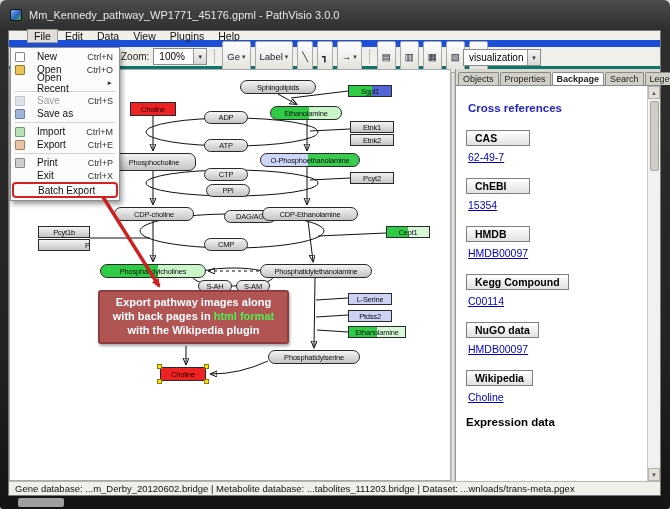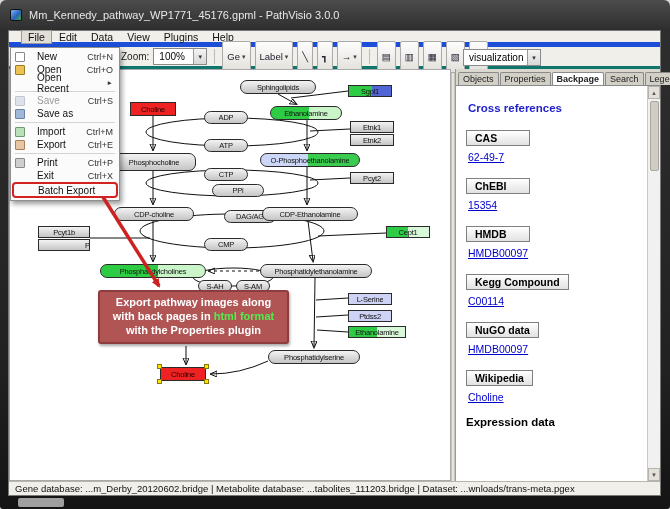--- a/index.html
+++ b/index.html
@@ -7,21 +7,21 @@
   body{width:670px;height:509px;overflow:hidden;font-family:"Liberation Sans",sans-serif;}
 
   .window{position:relative;width:670px;height:509px;background:linear-gradient(180deg,#4c4c4c 0,#2e2e2e 30px,#222 70%,#141414 100%);border-radius:6px 6px 3px 3px;overflow:hidden;}
   .titlebar{position:absolute;left:0;top:0;width:100%;height:30px;display:flex;align-items:center;padding:0 10px;color:#e8e8e8;font-size:11px;}
   .app-icon{width:12px;height:12px;border-radius:2px;background:linear-gradient(135deg,#7db8ff 0%,#2b62b8 55%,#3fae4f 100%);margin-right:7px;border:1px solid #111;}
   .frame-notch{position:absolute;left:18px;bottom:2px;width:46px;height:9px;background:#9f9f9f;border-radius:2px;}
 
   .content{position:absolute;left:8px;top:30px;width:653px;height:466px;background:#f1efe9;border:1px solid #777;display:flex;flex-direction:column;}
 
   
-  .menubar{height:16px;display:flex;align-items:center;padding:0 12px;font-size:10.5px;background:#f1efe9;border-bottom:5px solid #1d4ed8;}
+  .menubar{height:16px;display:flex;align-items:center;padding:0 18px;font-size:10.5px;background:#f1efe9;border-bottom:7px solid #1d4ed8;}
   .mb-item{padding:1px 7px;color:#111;}
   .mb-item.active{background:#e0ded6;border:1px solid #9a9a9a;padding:0 6px;}
 
   
   .toolbar{position:relative;height:22px;display:flex;align-items:center;gap:4px;padding-left:112px;background:#f1efe9;border-bottom:3px solid #0f766e;font-size:10px;}
   .tb-label{color:#222;}
   .combo{height:17px;background:#fff;border:1px solid #8a8a8a;display:flex;align-items:center;font-size:10px;padding-left:5px;}
   .combo .combo-arrow{margin-left:auto;width:13px;height:100%;background:linear-gradient(#f4f4f4,#d8d8d8);border-left:1px solid #9a9a9a;display:flex;align-items:center;justify-content:center;font-size:7px;color:#333;}
   .zoom-combo{width:54px;}
   .viz-combo{position:absolute;left:454px;top:2px;width:78px;}
@@ -236,21 +236,21 @@
             </div>
             <div class="node pill c-blue" style="left: 250px; top: 83px; width: 100px; height: 14px;">
               <span>O-Phosphoethanolamine</span>
             </div>
             <div class="node pill c-gray" style="left: 194px; top: 98px; width: 44px; height: 13px;">
               <span>CTP</span>
             </div>
             <div class="node rect c-gray" style="left: 340px; top: 102px; width: 44px; height: 12px;">
               <span>Pcyt2</span>
             </div>
-            <div class="node pill c-gray" style="left: 202px; top: 114px; width: 52px; height: 13px;">
+            <div class="node pill c-gray" style="left: 196px; top: 114px; width: 44px; height: 13px;">
               <span>PPi</span>
             </div>
             <div class="node pill c-gray" style="left: 104px; top: 137px; width: 80px; height: 14px;">
               <span>CDP-choline</span>
             </div>
             <div class="node pill c-gray" style="left: 214px; top: 140px; width: 52px; height: 13px;">
               <span>DAG/AG</span>
             </div>
             <div class="node pill c-gray" style="left: 252px; top: 137px; width: 96px; height: 14px;">
               <span>CDP-Ethanolamine</span>
@@ -295,21 +295,21 @@
               <span>Choline</span>
               <i class="handle tl"></i>
               <i class="handle tr"></i>
               <i class="handle bl"></i>
               <i class="handle br"></i>
             </div>
           </div>
 
         <div class="annotation">
           <div>
-            <span>Export pathway images along with back pages in </span><span class="hl">html format</span><span> with the Properties plugin</span>
+            <span>Export pathway images along with back pages in </span><span class="hl">html format</span><span> with the Wikipedia plugin</span>
           </div>
         </div>
       </div>
 
       <div class="splitter"></div>
 
       <div class="sidebar">
         <div class="tabs">
             <span class="tab">Objects</span>
             <span class="tab">Properties</span>

